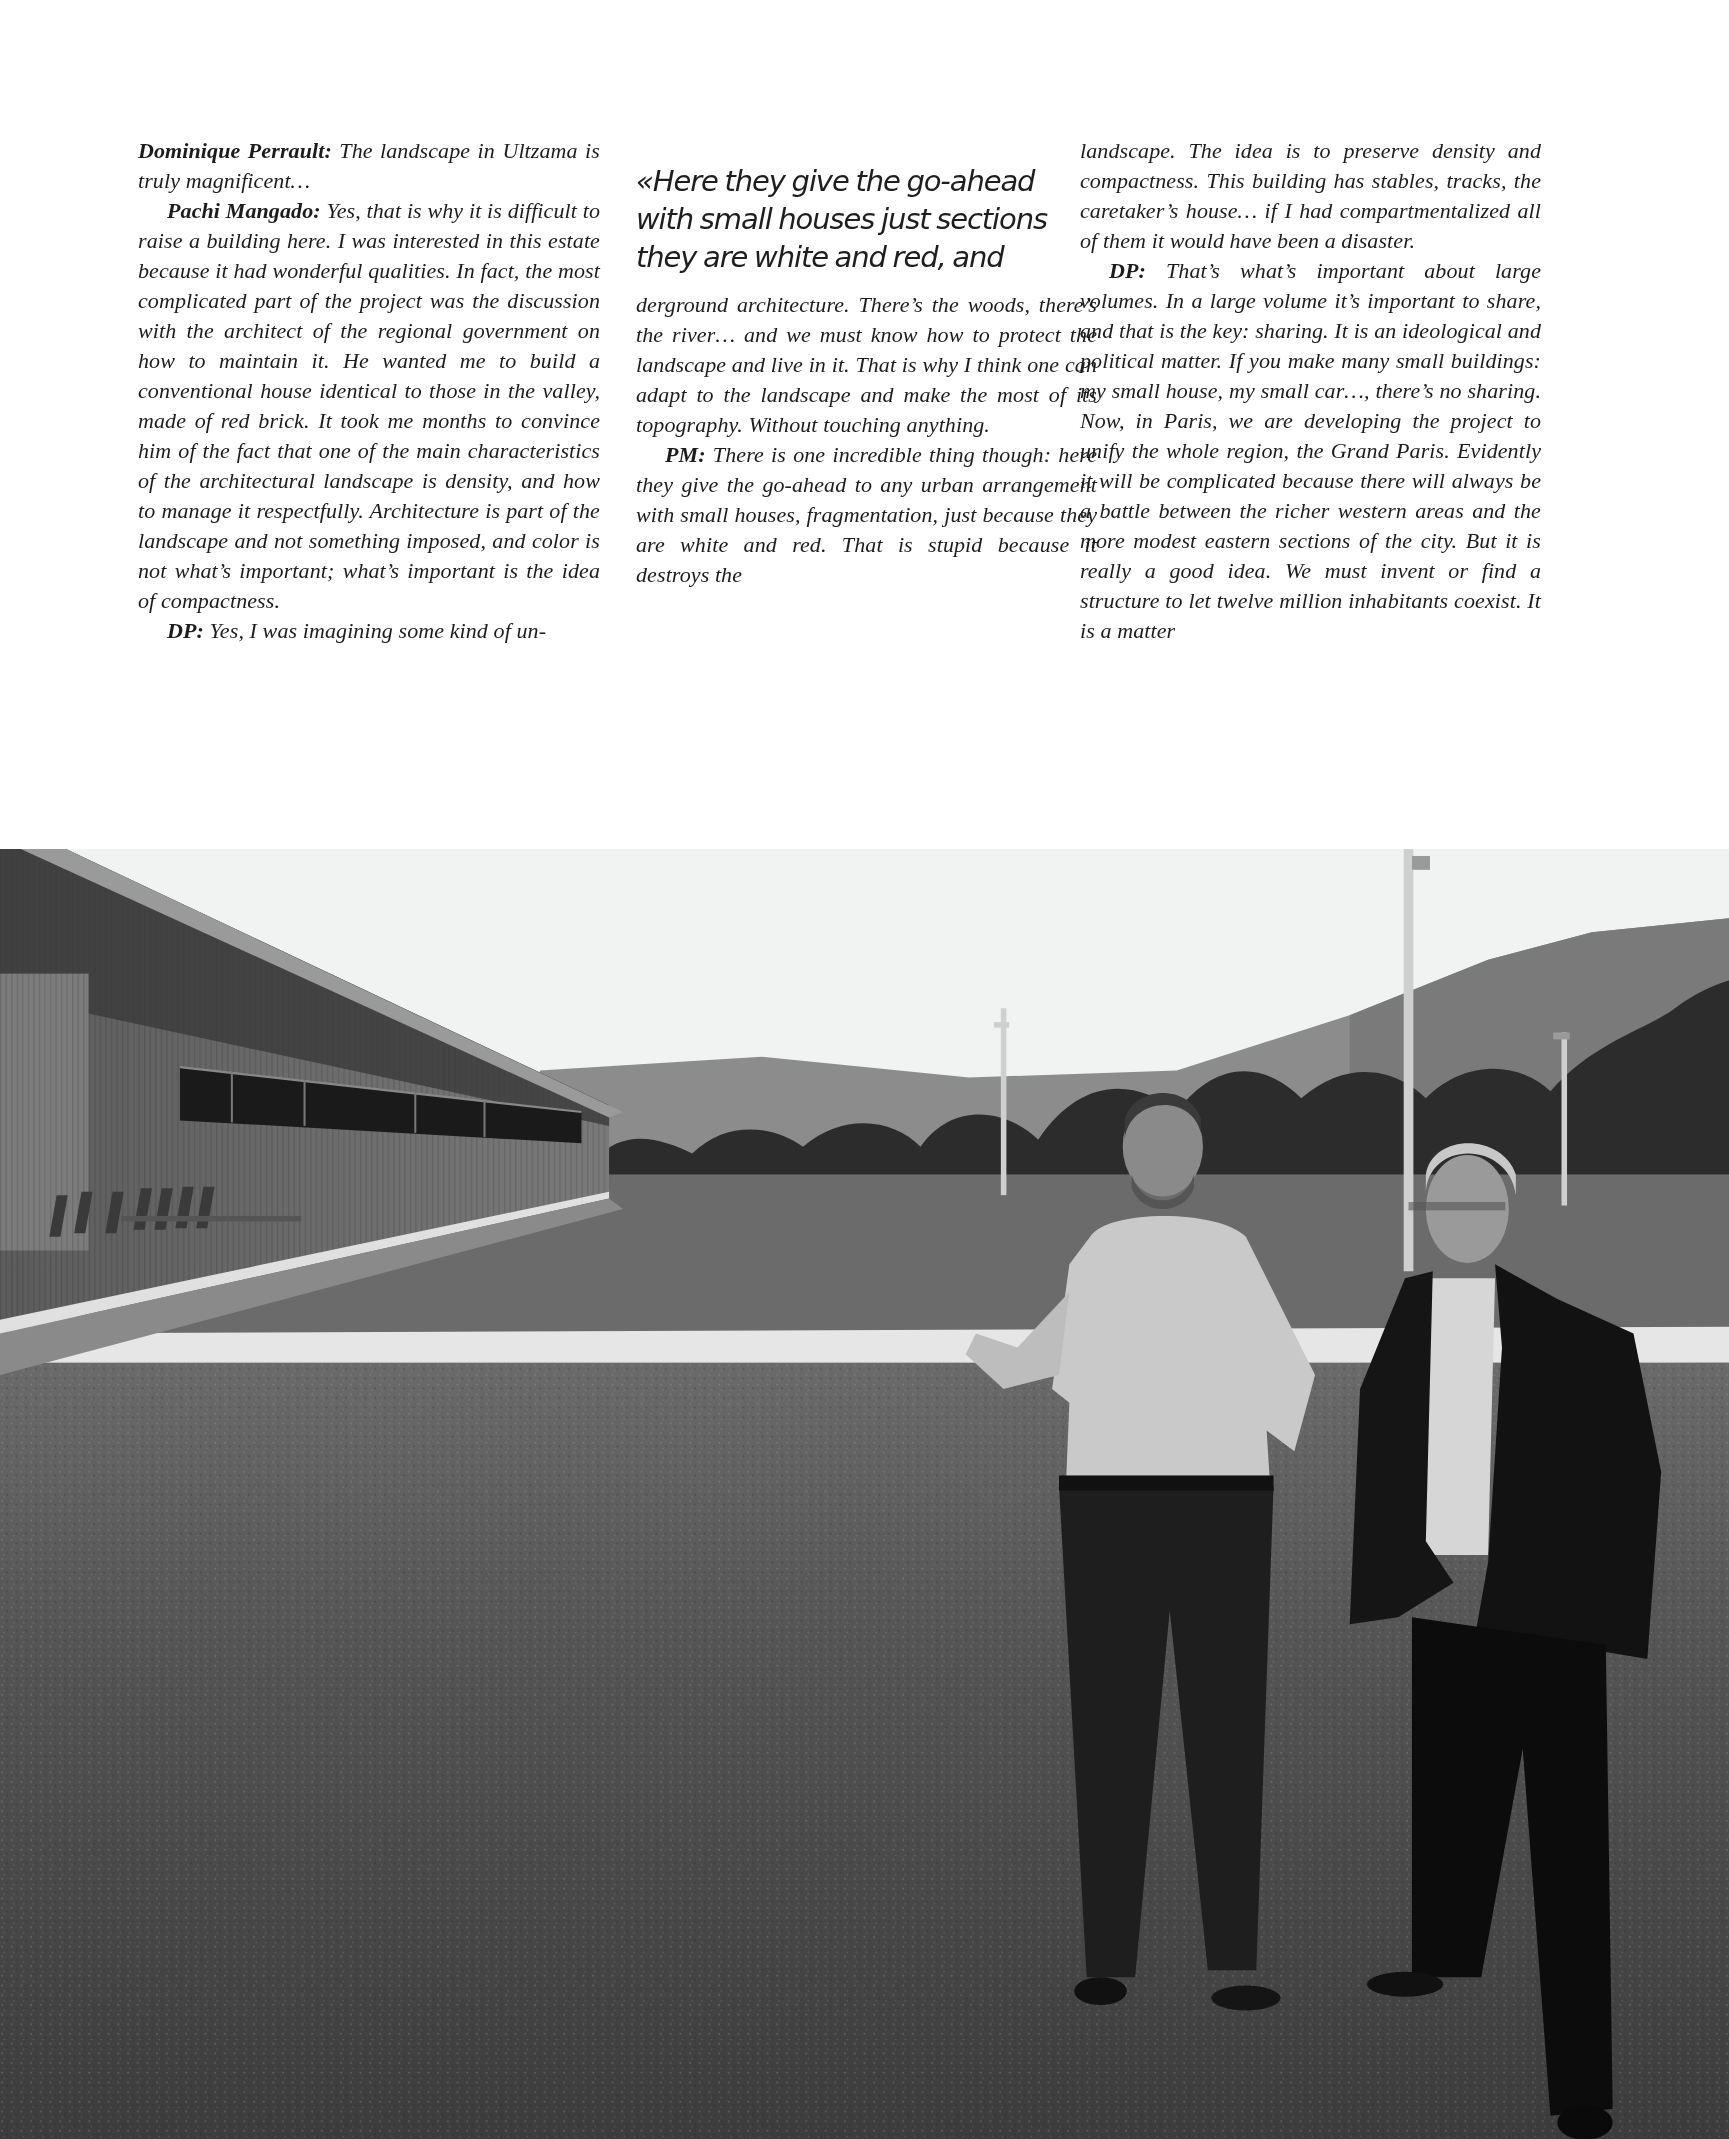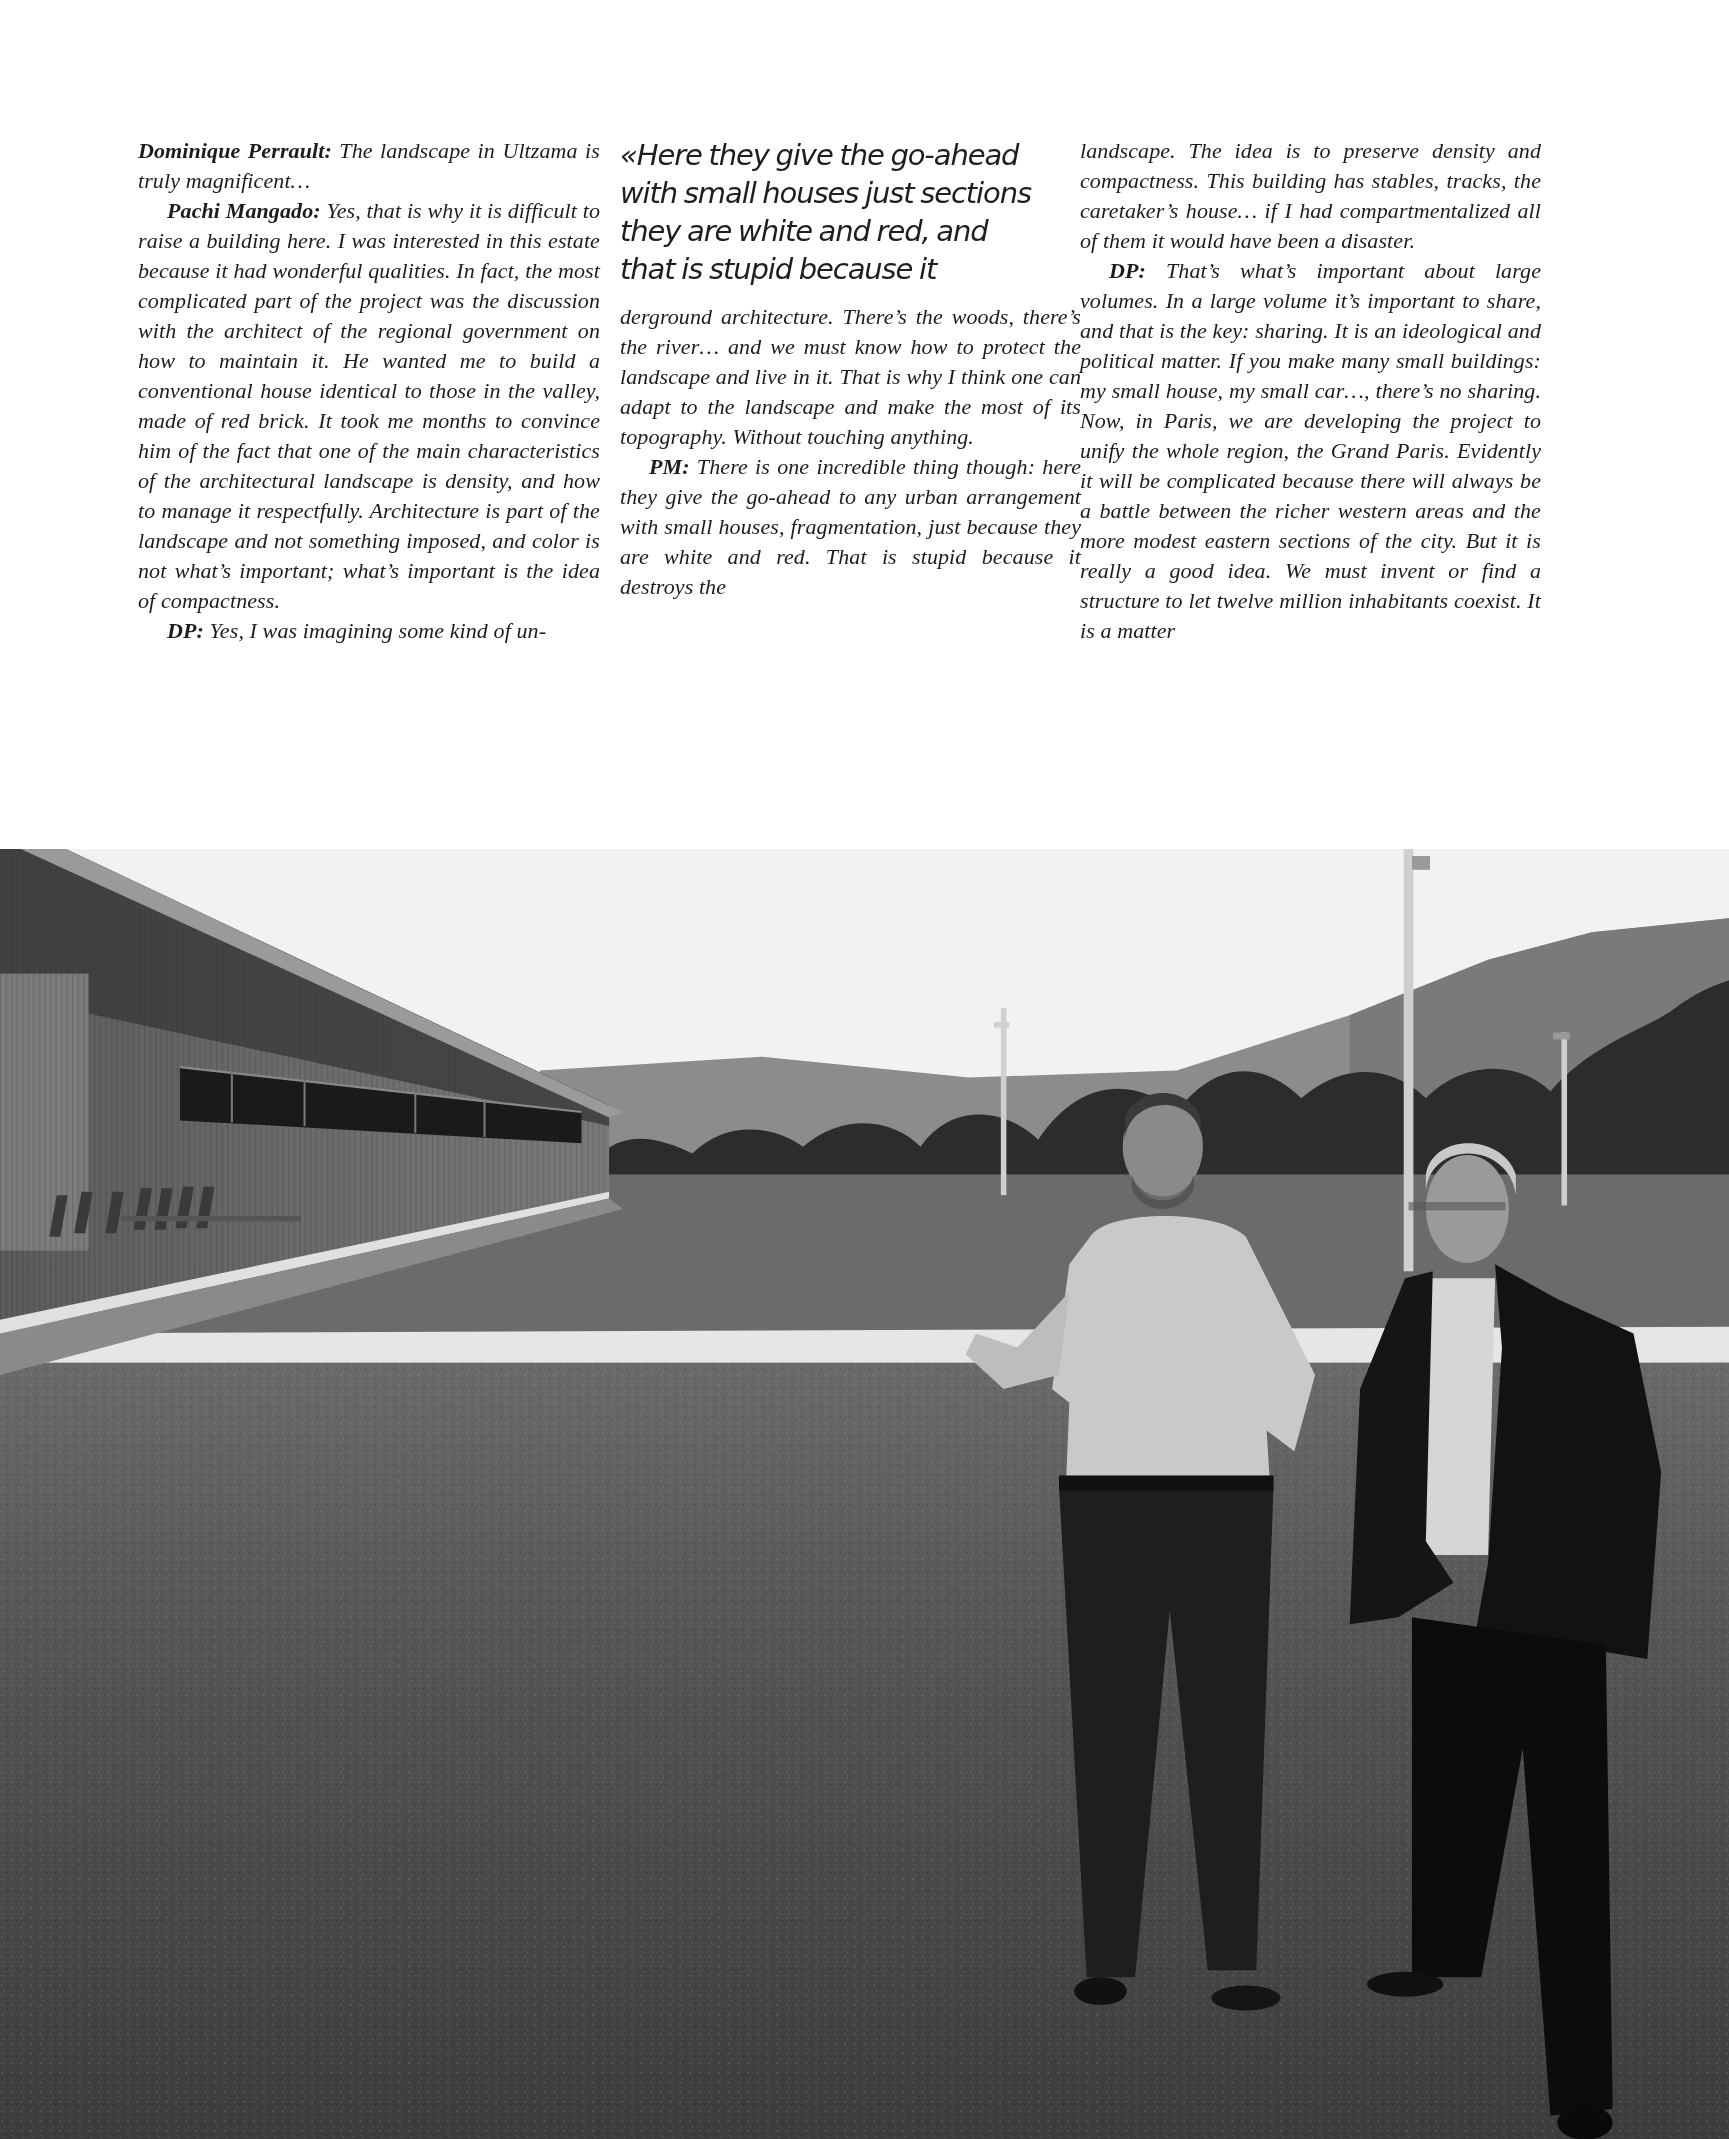--- a/index.html
+++ b/index.html
@@ -26,21 +26,21 @@
       top: 136px;
       font-family: "Liberation Serif", "DejaVu Serif", serif;
       font-style: italic;
       font-size: 22px;
       line-height: 30px;
       text-align: justify;
       hyphens: manual;
       letter-spacing: 0.1px;
     }
     .col-1 { left: 138px; width: 462px; }
-    .col-2 { left: 620px; width: 461px; }
+    .col-2 { left: 636px; width: 461px; margin-top: 26px; }
     .col-3 { left: 1080px; width: 461px; }
     .para {
       margin: 0;
       text-indent: 0;
     }
     .para.indent {
       text-indent: 29px;
     }
     .speaker {
       font-weight: bold;
@@ -85,21 +85,20 @@
     <p class="para"><span class="speaker">Dominique Perrault:</span><span> The landscape in Ultzama is truly magnificent…</span></p>
     <p class="para indent"><span class="speaker">Pachi Mangado:</span><span> Yes, that is why it is difficult to raise a building here. I was interested in this estate because it had wonderful qualities. In fact, the most complicated part of the project was the discussion with the architect of the regional government on how to maintain it. He wanted me to build a conventional house identical to those in the valley, made of red brick. It took me months to convince him of the fact that one of the main characteristics of the architectural landscape is density, and how to manage it respectfully. Architecture is part of the landscape and not something imposed, and color is not what’s important; what’s important is the idea of compactness.</span></p>
     <p class="para indent"><span class="speaker">DP:</span><span> Yes, I was imagining some kind of un-</span></p>
   </div>
 
   <div class="column col-2">
     <div class="pull-quote">
       <span class="pq-line">«Here they give the go-ahead</span>
       <span class="pq-line">with small houses just sections</span>
       <span class="pq-line">they are white and red, and</span>
-      <span class="pq-line">that is stupid because it</span>
     </div>
     <p class="para"><span class="speaker"></span><span>derground architecture. There’s the woods, there’s the river… and we must know how to protect the landscape and live in it. That is why I think one can adapt to the landscape and make the most of its topography. Without touching anything.</span></p>
     <p class="para indent"><span class="speaker">PM:</span><span> There is one incredible thing though: here they give the go-ahead to any urban arrangement with small houses, fragmentation, just because they are white and red. That is stupid because it destroys the</span></p>
   </div>
 
   <div class="column col-3">
     <p class="para"><span class="speaker"></span><span>landscape. The idea is to preserve density and compactness. This building has stables, tracks, the caretaker’s house… if I had compartmentalized all of them it would have been a disaster.</span></p>
     <p class="para indent"><span class="speaker">DP:</span><span> That’s what’s important about large volumes. In a large volume it’s important to share, and that is the key: sharing. It is an ideological and political matter. If you make many small buildings: my small house, my small car…, there’s no sharing. Now, in Paris, we are developing the project to unify the whole region, the Grand Paris. Evidently it will be complicated because there will always be a battle between the richer western areas and the more modest eastern sections of the city. But it is really a good idea. We must invent or find a structure to let twelve million inhabitants coexist. It is a matter</span></p>
   </div>
 

